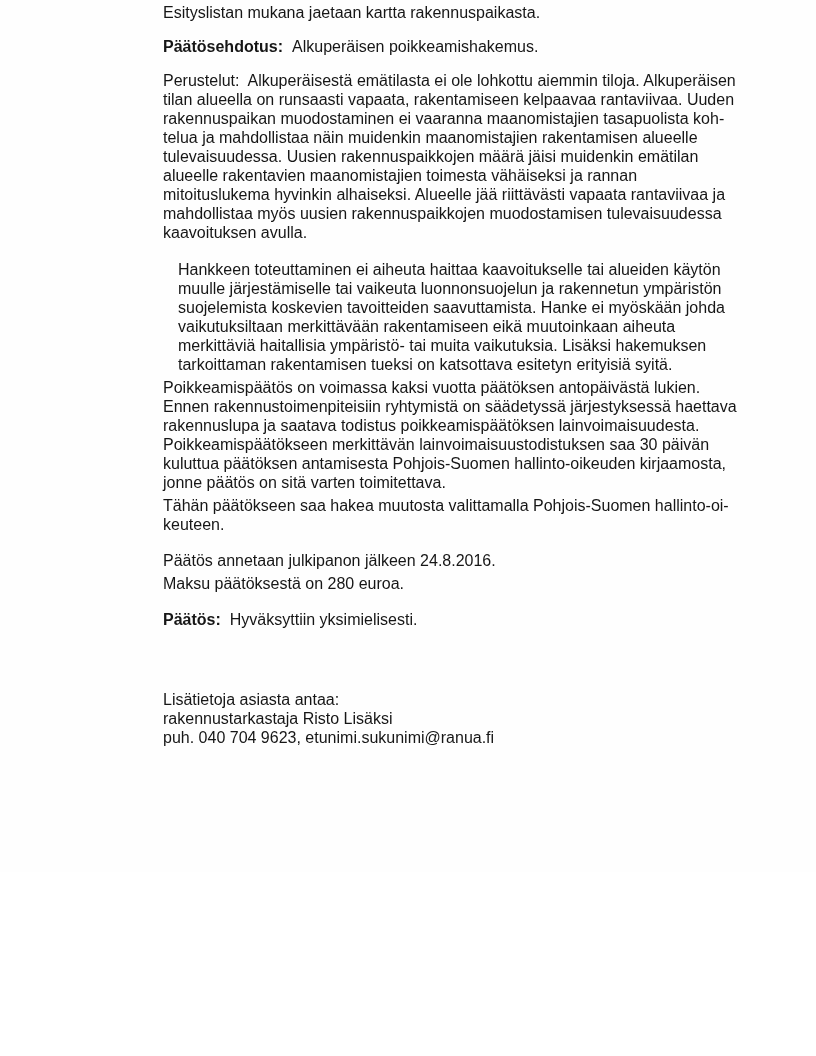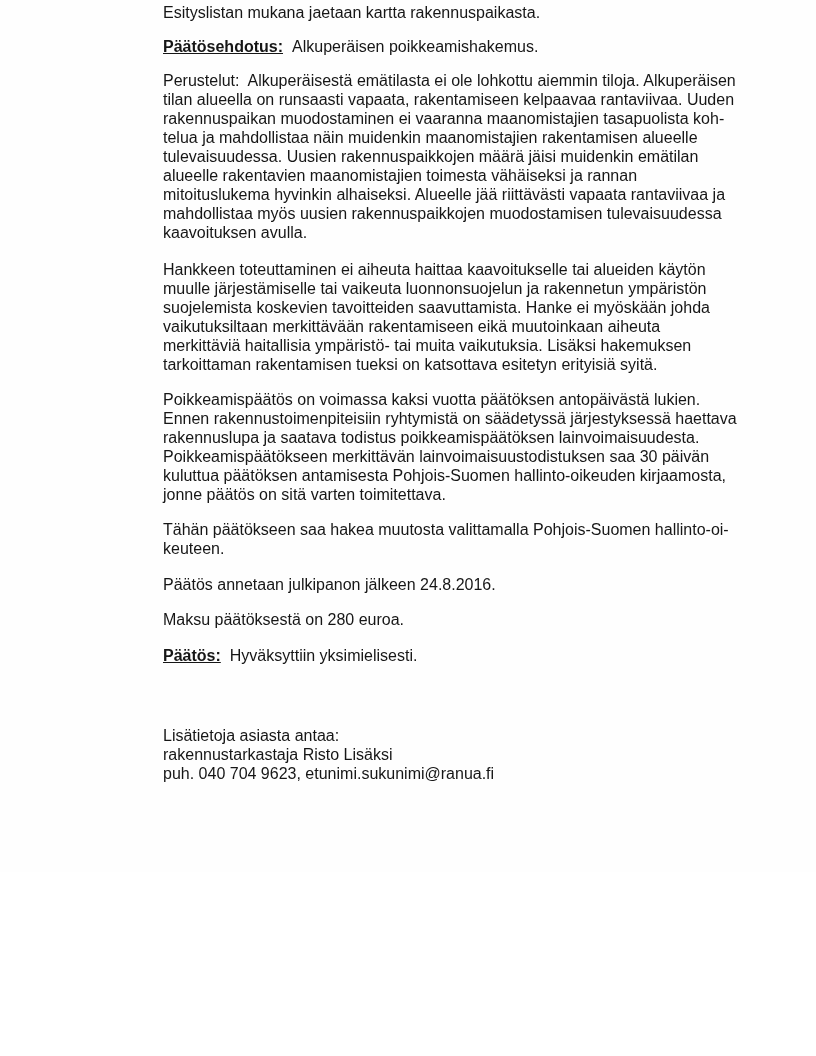--- a/index.html
+++ b/index.html
@@ -17,27 +17,26 @@
   .content {
     padding-top: 3px;
     padding-left: 163px;
     width: 625px;
     box-sizing: content-box;
   }
   p, div { margin: 0; }
   .para { white-space: pre-wrap; }
   .label {
     font-weight: bold;
-    text-decoration: underline;
   }
   .after-label { margin-left: 9px; }
   .mt-15 { margin-top: 15px; }
-  .mt-16 { margin-top: 16px; }
+  .mt-16 { margin-top: 4px; }
   .mt-17 { margin-top: 17px; }
-  .mt-18 { margin-top: 18px; }
+  .mt-18 { margin-top: 18px; margin-left: 15px; }
   .mt-41 { margin-top: 61px; }
 </style>
 </head>
 <body>
 
 <div class="page">
   <div class="content">
 
     <p class="para">Esityslistan mukana jaetaan kartta rakennuspaikasta.</p>
 

